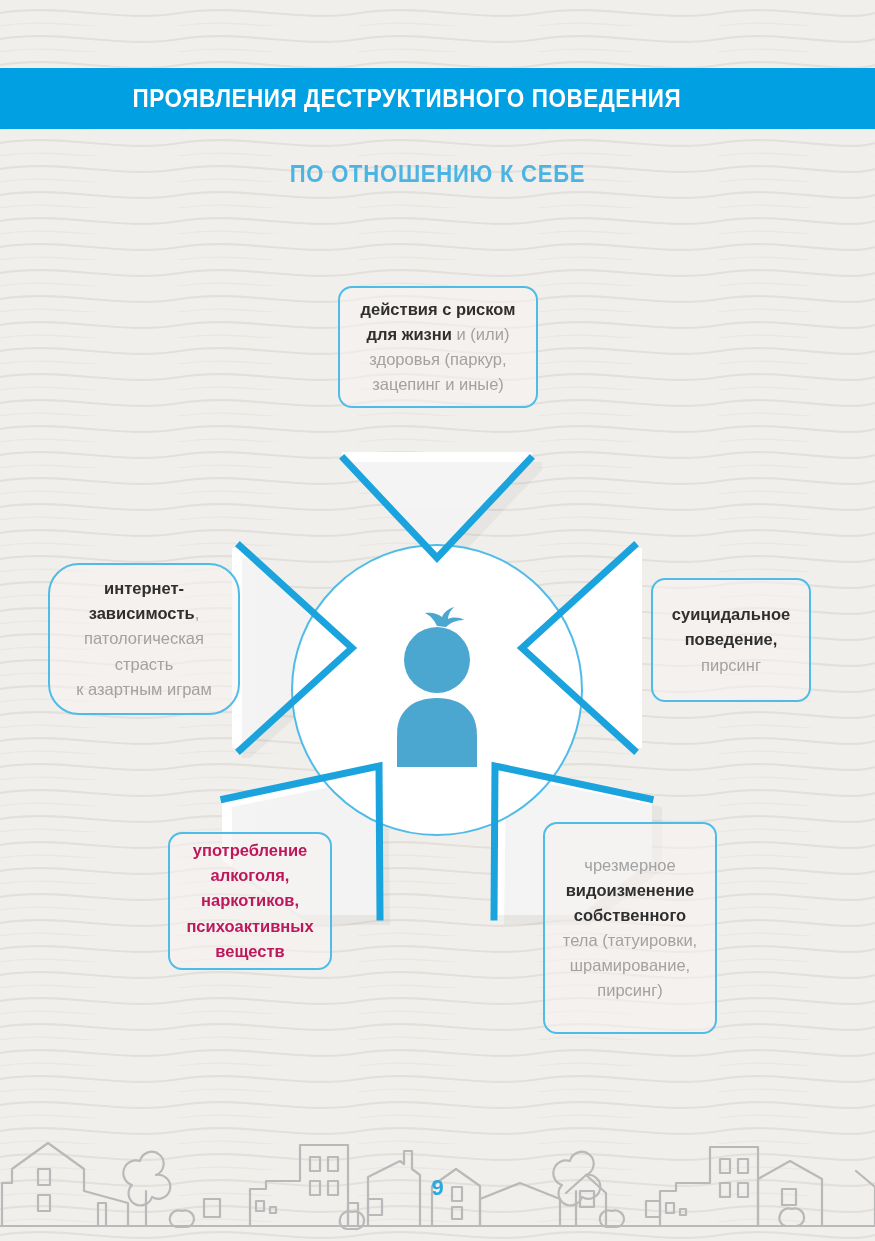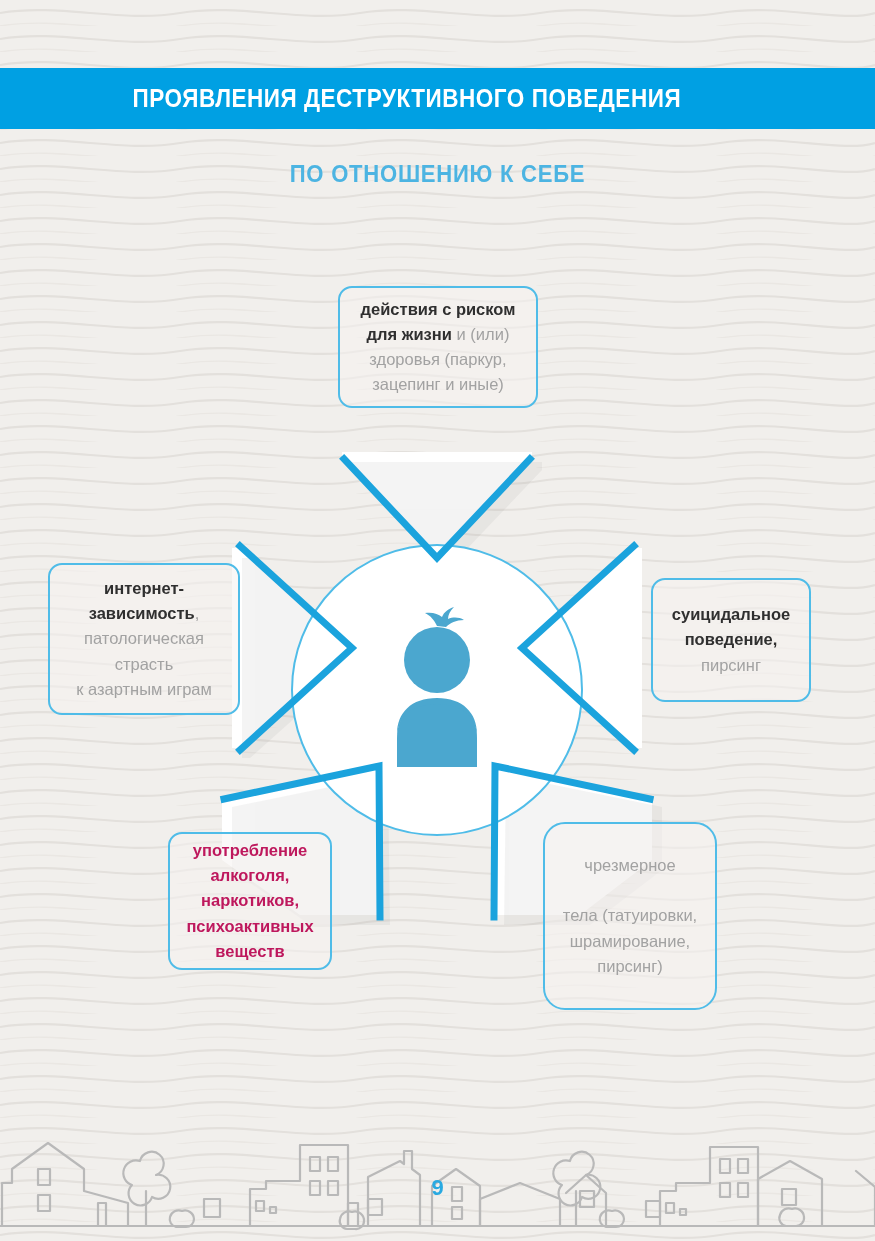--- a/index.html
+++ b/index.html
@@ -59,24 +59,24 @@
     font-size:16.5px;
     line-height:1.52;
     z-index:6;
     padding:4px 8px;
   }
   .tbox b{color:#2f2f2f;font-weight:bold;}
   .tbox .dk{color:#be185d;font-weight:bold;}
   .tbox .lt{color:#a2a2a2;font-weight:normal;}
 
   #box-top   {left:338px;top:286px;width:200px;height:122px;}
-  #box-left  {left:48px; top:563px;width:192px;height:152px;}
+  #box-left  {left:48px; top:563px;width:192px;height:152px;border-radius:31px;}
   #box-right {left:651px;top:578px;width:160px;height:124px;}
   #box-bl    {left:168px;top:832px;width:164px;height:138px;}
-  #box-br    {left:543px;top:822px;width:174px;height:188px;border-radius:22px;}
+  #box-br    {left:543px;top:822px;width:174px;height:212px;}
 
   .tbox-inner{display:block;width:100%;}
 
   
   #footer{
     position:absolute;left:0;bottom:0;width:875px;height:110px;z-index:3;
   }
   .page-number{
     position:absolute;left:0;bottom:40px;width:875px;text-align:center;
     color:#29a9e1;font-size:22px;font-weight:bold;z-index:7;
@@ -159,21 +159,21 @@
 </div>
 
 <div class="tbox" id="box-bl">
   <span class="tbox-inner">
     <span class="dk">употребление<br>алкоголя,<br>наркотиков,<br>психоактивных<br>веществ</span>
   </span>
 </div>
 
 <div class="tbox" id="box-br">
   <span class="tbox-inner">
-    <span class="lt">чрезмерное</span><br><br><span class="lt">тела (татуировки,<br>шрамирование,<br>пирсинг)</span>
+    <span class="lt">чрезмерное</span><br><b>видоизменение<br>собственного</b><br><span class="lt">тела (татуировки,<br>шрамирование,<br>пирсинг)</span>
   </span>
 </div>
 
 <svg id="footer" viewBox="0 0 875 110" xmlns="http://www.w3.org/2000/svg">
   <g fill="none" stroke="#b9b9b9" stroke-width="2.2" stroke-linejoin="round" stroke-linecap="round">
 
     <path d="M2,95 L2,52 L12,52 L12,38 L48,12 L84,38 L84,60 L128,72 L128,95 L2,95"></path>
     <rect x="38" y="38" width="12" height="16"></rect>
     <rect x="38" y="64" width="12" height="16"></rect>
     <path d="M98,72 L98,95 M106,72 L106,95 M98,72 L106,72"></path>

